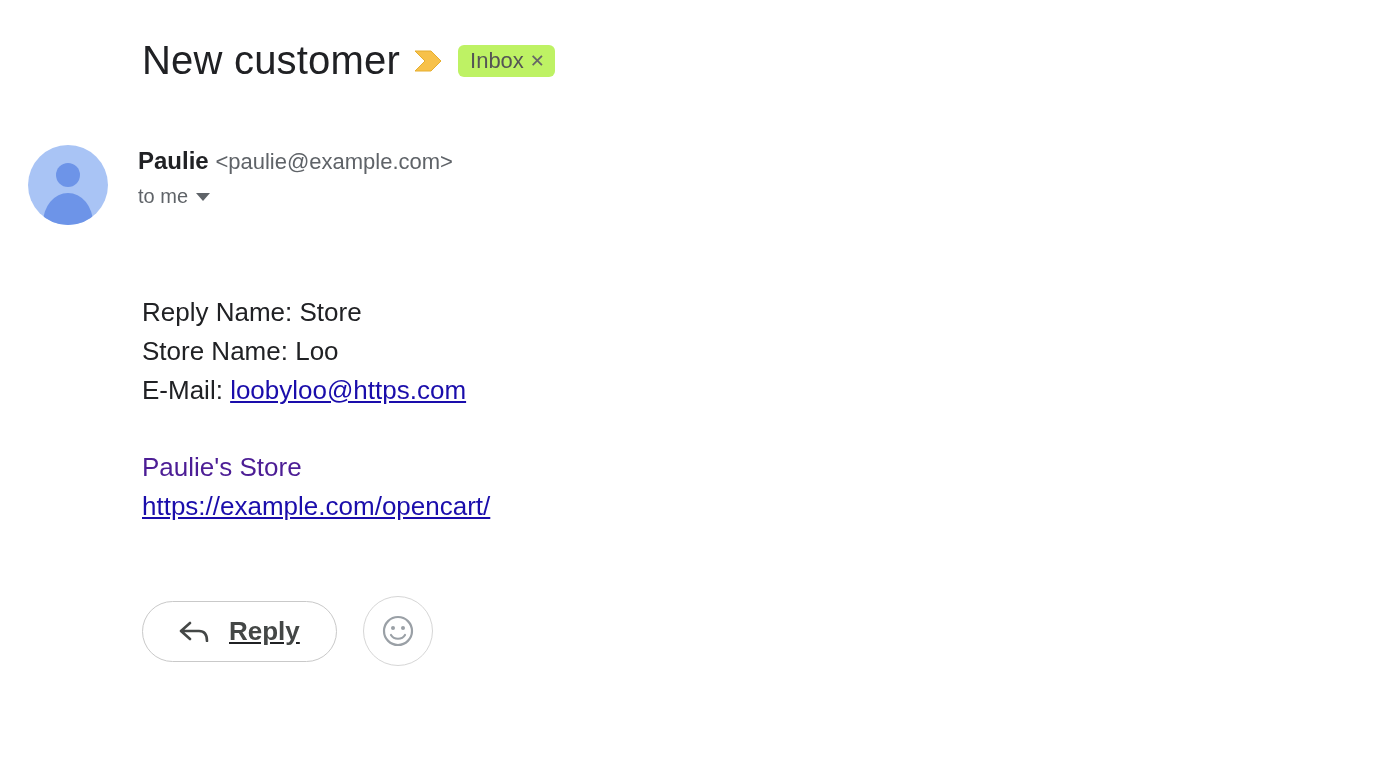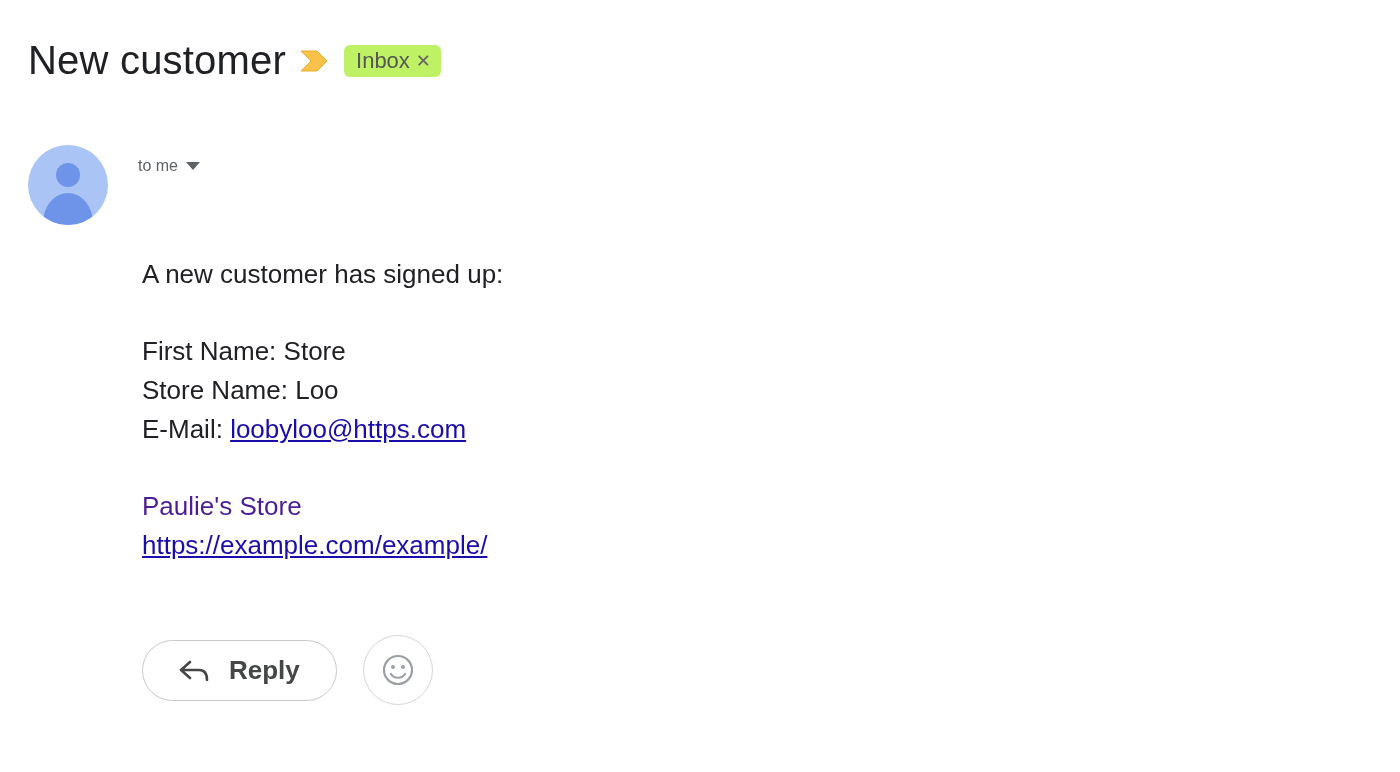--- a/index.html
+++ b/index.html
@@ -9,20 +9,21 @@
     font-family: Arial, Helvetica, sans-serif;
     color: #202124;
     width: 1400px;
   }
   .wrap { padding: 38px 0 0 28px; }
   
   .subject-row {
     display: flex;
     align-items: center;
     gap: 14px;
+    margin-left: 114px;
     margin-bottom: 62px;
   }
   .subject {
     font-size: 40px;
     font-weight: 400;
     color: #202124;
     letter-spacing: 0.2px;
   }
   .arrow-icon svg { display:block; }
   .label-chip {
@@ -68,21 +69,21 @@
     border-radius: 50% 50% 0 0 / 60% 60% 0 0;
     background: #6d94e8;
     top: 48px; left: 15px;
   }
   .meta { padding-top: 2px; }
   .sender-line { font-size: 24px; }
   .sender-name { font-weight: 700; color:#202124;}
   .sender-addr { color:#5f6368; font-size: 22px; font-weight:400;}
   .to-line {
     margin-top: 10px;
-    font-size: 16px;
+    font-size: 20px;
     color: #5f6368;
     display: flex;
     align-items: center;
     gap: 8px;
     cursor: pointer;
   }
   .caret-down {
     width: 0; height: 0;
     border-left: 7px solid transparent;
     border-right: 7px solid transparent;
@@ -100,20 +101,21 @@
   .body-block .spacer { height: 38px; }
   .body-block a.link { color:#1a0dab; text-decoration: underline; }
   .sig-store { color:#4c1d95; }
   
   .actions {
     margin-left: 114px;
     margin-top: 70px;
     display: flex;
     align-items: center;
     gap: 26px;
+    text-decoration: underline;
   }
   .pill-btn {
     display: inline-flex;
     align-items: center;
     gap: 20px;
     padding: 14px 36px;
     border: 1px solid #c9c9c9;
     border-radius: 999px;
     background: #fff;
     font-size: 26px;
@@ -149,42 +151,45 @@
       <span class="x">✕</span>
     </span>
   </div>
 
   <div class="row">
     <div class="avatar">
       <div class="head"></div>
       <div class="body"></div>
     </div>
     <div class="meta">
+      <div class="sender-line">
+        <span class="sender-name">Paulie</span>
+        <span class="sender-addr">&lt;paulie@example.com&gt;</span>
+      </div>
       <div class="to-line">
         <span>to me</span>
         <span class="caret-down"></span>
       </div>
     </div>
   </div>
 
   <div class="body-block">
-    <p class="line">A new customer has signed up:</p>
     <div class="spacer"></div>
     <p class="line">
-      <span>First Name: </span><span>Store</span>
+      <span>Reply Name: </span><span>Store</span>
     </p>
     <p class="line">
       <span>Store Name: </span><span>Loo</span>
     </p>
     <p class="line">
       <span>E-Mail: </span><a href="#" class="link">loobyloo@https.com</a>
     </p>
     <div class="spacer"></div>
     <p class="line sig-store">Paulie's Store</p>
-    <p class="line"><a href="#" class="link">https://example.com/example/</a></p>
+    <p class="line"><a href="#" class="link">https://example.com/opencart/</a></p>
   </div>
 
   <div class="actions">
     <button class="pill-btn">
       <span>
         <svg width="30" height="22" viewBox="0 0 30 22">
           <path d="M11 3 L2 11 L11 19 M3 11 H20 C26 11 28 15 28 21" fill="none" stroke="#444746" stroke-width="2.6" stroke-linecap="round" stroke-linejoin="round"></path>
         </svg>
       </span>
       <span>Reply</span>

